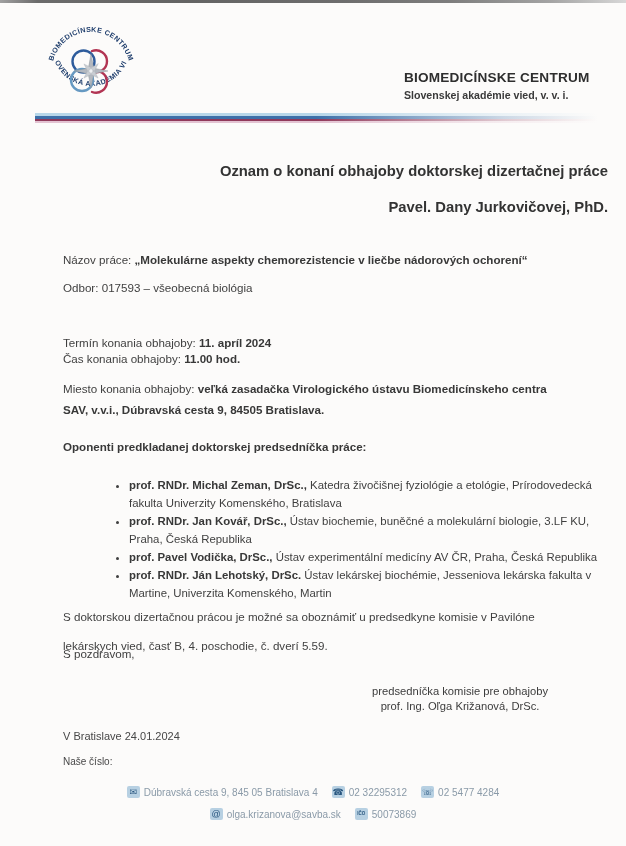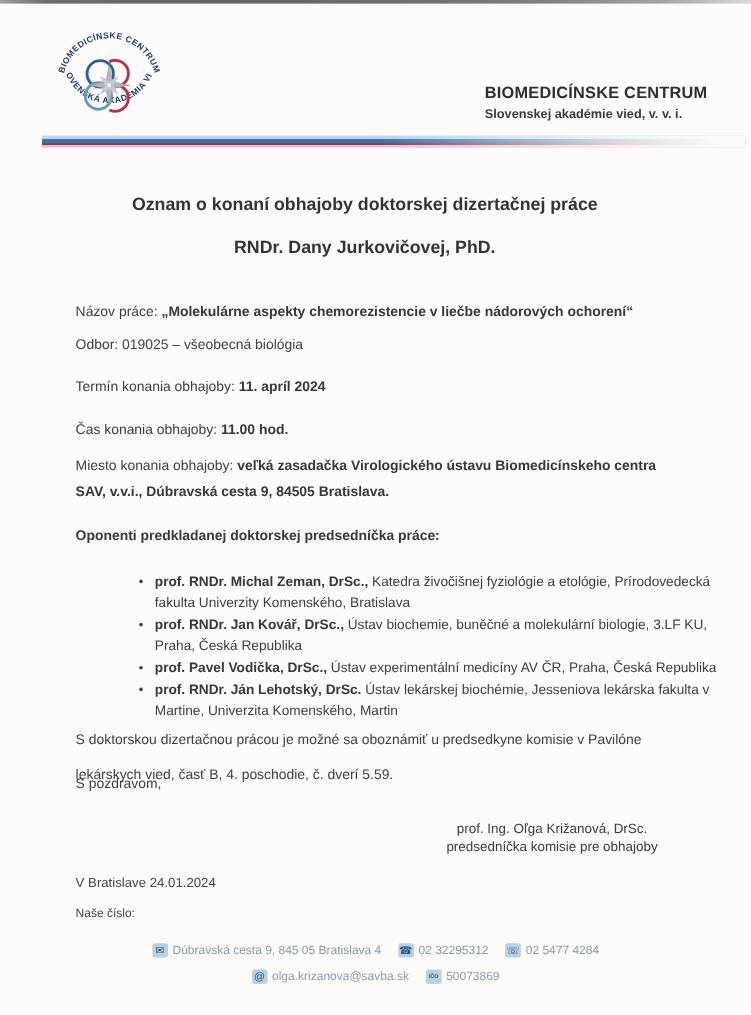--- a/index.html
+++ b/index.html
@@ -22,25 +22,25 @@
   
   .stripe{left:35px;top:113px;width:586px;height:10px;
     background:linear-gradient(to bottom,
       #b8d7e9 0%,#b8d7e9 28%,
       #3e70a9 28%,#3e70a9 58%,
       #90395a 58%,#90395a 78%,
       #e3c3d2 78%,#e3c3d2 100%);}
   .stripe:after{content:"";position:absolute;inset:0;
     background:linear-gradient(to right,rgba(252,251,250,0) 48%,rgba(252,251,250,.75) 80%,#fcfbfa 96%);}
   
-  .title{left:0;width:608px;text-align:center;font-weight:700;font-size:14.8px;color:#333;}
+  .title{left:0;width:608px;text-align:right;font-weight:700;font-size:14.8px;color:#333;}
   .t1{top:163px;} .t2{top:199px;}
   
   .row{left:63px;}
-  .r-nazov{top:253px;} .r-odbor{top:281px;} .r-termin{top:316px;} .r-cas{top:352px;}
+  .r-nazov{top:253px;} .r-odbor{top:281px;} .r-termin{top:336px;} .r-cas{top:352px;}
   .r-miesto{top:378px;width:507px;line-height:21px;}
   .r-opphead{top:440px;font-weight:700;color:#383838;}
   .b{font-weight:700;color:#383838;}
   
   .opp-list{top:464px;left:100px;width:470px;margin:12px;padding:0 0 0 17px;
     line-height:18px;font-size:11.4px;list-style:disc;}
   .opp-list li{margin:0;padding:0;}
   
   .closing{top:602px;left:63px;width:514px;line-height:29px;}
   .regards{top:647px;left:63px;}
@@ -85,29 +85,29 @@
     <circle cx="47" cy="47" r="2.2" fill="#eef0f2" stroke="#9aa0a7" stroke-width="0.4"></circle>
   </g>
 </svg>
 
 <div class="abs org-name">BIOMEDICÍNSKE CENTRUM</div>
 <div class="abs org-sub">Slovenskej akadémie vied, v. v. i.</div>
 
 <div class="abs stripe"></div>
 
 <div class="abs title t1">Oznam o konaní obhajoby doktorskej dizertačnej práce</div>
-<div class="abs title t2">RNDr. Dany Jurkovičovej, PhD.</div>
+<div class="abs title t2">Pavel. Dany Jurkovičovej, PhD.</div>
 
 <div class="abs row r-nazov">
   <span>Názov práce:</span>
   <span class="b">„Molekulárne aspekty chemorezistencie v liečbe nádorových ochorení“</span>
 </div>
 <div class="abs row r-odbor">
   <span>Odbor:</span>
-  <span>019025 – všeobecná biológia</span>
+  <span>017593 – všeobecná biológia</span>
 </div>
 <div class="abs row r-termin">
   <span>Termín konania obhajoby:</span>
   <span class="b">11. apríl 2024</span>
 </div>
 <div class="abs row r-cas">
   <span>Čas konania obhajoby:</span>
   <span class="b">11.00 hod.</span>
 </div>
 <div class="abs row r-miesto">
@@ -120,22 +120,22 @@
     <li><span class="b">prof. RNDr. Michal Zeman, DrSc., </span><span>Katedra živočišnej fyziológie a etológie, Prírodovedecká fakulta Univerzity Komenského, Bratislava</span></li>
     <li><span class="b">prof. RNDr. Jan Kovář, DrSc., </span><span>Ústav biochemie, buněčné a molekulární biologie, 3.LF KU, Praha, Česká Republika</span></li>
     <li><span class="b">prof. Pavel Vodička, DrSc., </span><span>Ústav experimentální medicíny AV ČR, Praha, Česká Republika</span></li>
     <li><span class="b">prof. RNDr. Ján Lehotský, DrSc. </span><span>Ústav lekárskej biochémie, Jesseniova lekárska fakulta v Martine, Univerzita Komenského, Martin</span></li>
   </ul>
 
 <div class="abs closing">S doktorskou dizertačnou prácou je možné sa oboznámiť u predsedkyne komisie v Pavilóne lekárskych vied, časť B, 4. poschodie, č. dverí 5.59.</div>
 <div class="abs regards">S pozdravom,</div>
 
 <div class="abs signature">
+  <div>predsedníčka komisie pre obhajoby</div>
   <div>prof. Ing. Oľga Križanová, DrSc.</div>
-  <div>predsedníčka komisie pre obhajoby</div>
 </div>
 
 <div class="abs place-date">V Bratislave 24.01.2024</div>
 <div class="abs our-number">Naše číslo:</div>
 
 <div class="abs fline f1">
     <span class="fitem">
       <span class="ficon">✉</span>
       <span>Dúbravská cesta 9, 845 05 Bratislava 4</span>
     </span>

